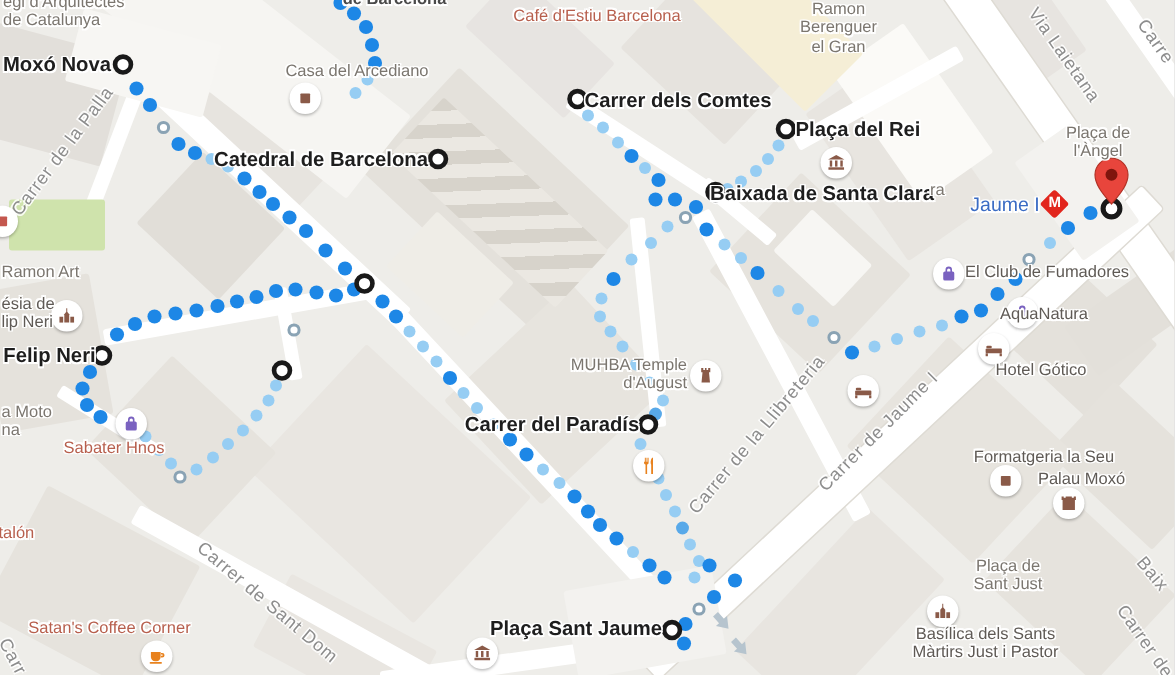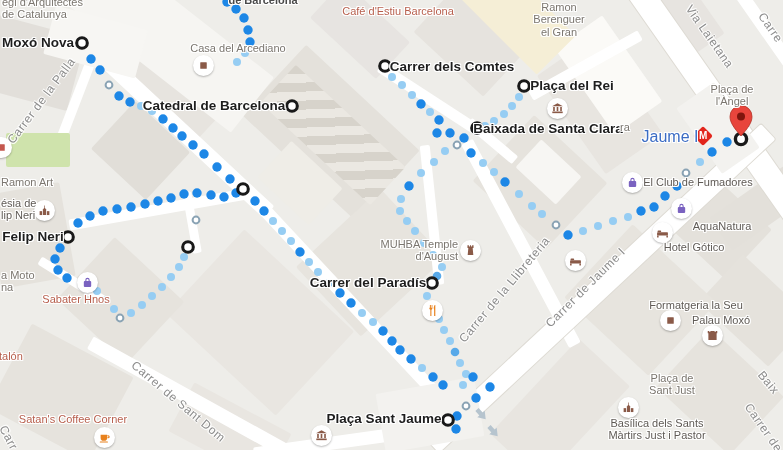--- a/index.html
+++ b/index.html
@@ -12,21 +12,21 @@
   .metro-diamond{position:absolute;width:14px;height:14px;background:#e2261d;transform:rotate(45deg);
       display:flex;align-items:center;justify-content:center;border-radius:2px;}
   .metro-diamond span{transform:rotate(-45deg);color:#fff;font-weight:bold;font-size:10px;line-height:1;}
   .lbl{position:absolute;white-space:nowrap;line-height:1.12;text-align:center;
       text-shadow:-1px -1px 0 #fff,1px -1px 0 #fff,-1px 1px 0 #fff,1px 1px 0 #fff,0 -1px 0 #fff,0 1px 0 #fff,-1px 0 0 #fff,1px 0 0 #fff;}
   .lbl-bold{font-size:13.5px;font-weight:bold;color:#1e1e1e;}
   .lbl-bolddim{font-size:11px;font-weight:bold;color:#4a4a4a;}
   .lbl-area{font-size:11px;color:#7b766f;}
   .lbl-poi{font-size:11px;color:#5f5a55;}
   .lbl-shop{font-size:11px;color:#b75f4d;}
-  .lbl-blue{font-size:16px;color:#3b6cc4;}
+  .lbl-blue{font-size:13px;color:#3b6cc4;}
   .lbl-street{font-size:12px;color:#8d8d8d;letter-spacing:.6px;
       text-shadow:-1px -1px 0 rgba(255,255,255,.85),1px -1px 0 rgba(255,255,255,.85),-1px 1px 0 rgba(255,255,255,.85),1px 1px 0 rgba(255,255,255,.85);}
   svg.route{position:absolute;left:0;top:0;pointer-events:none;}
 </style>
 </head>
 <body>
 
 <div id="stage">
   <div id="ground">
       <div class="shape" style="left: -17.5px; top: 24.5px; width: 95px; height: 75px; background: rgb(226, 223, 218); transform: rotate(15deg); border-radius: 2px;"></div>
@@ -380,21 +380,21 @@
       <div class="lbl lbl-area" style="left: 732px; top: 95px; transform: translate(-50%, -50%);">
         <div>Plaça de</div>
         <div>l'Àngel</div>
       </div>
       <div class="lbl lbl-blue" style="left: 670px; top: 137px; transform: translate(-50%, -50%);">
         <div>Jaume I</div>
       </div>
       <div class="lbl lbl-poi" style="left: 698px; top: 182px; transform: translate(-50%, -50%);">
         <div>El Club de Fumadores</div>
       </div>
-      <div class="lbl lbl-poi" style="left: 722px; top: 210px; transform: translate(-50%, -50%); margin-top: 16px;">
+      <div class="lbl lbl-poi" style="left: 696px; top: 210px; transform: translate(-50%, -50%);">
         <div>AquaNatura</div>
       </div>
       <div class="lbl lbl-poi" style="left: 673px; top: 247px; transform: translate(-50%, -50%); padding-left: 42px;">
         <div>Hotel Gótico</div>
       </div>
       <div class="lbl lbl-poi" style="left: 696px; top: 305px; transform: translate(-50%, -50%);">
         <div>Formatgeria la Seu</div>
       </div>
       <div class="lbl lbl-poi" style="left: 721px; top: 320px; transform: translate(-50%, -50%);">
         <div>Palau Moxó</div>

